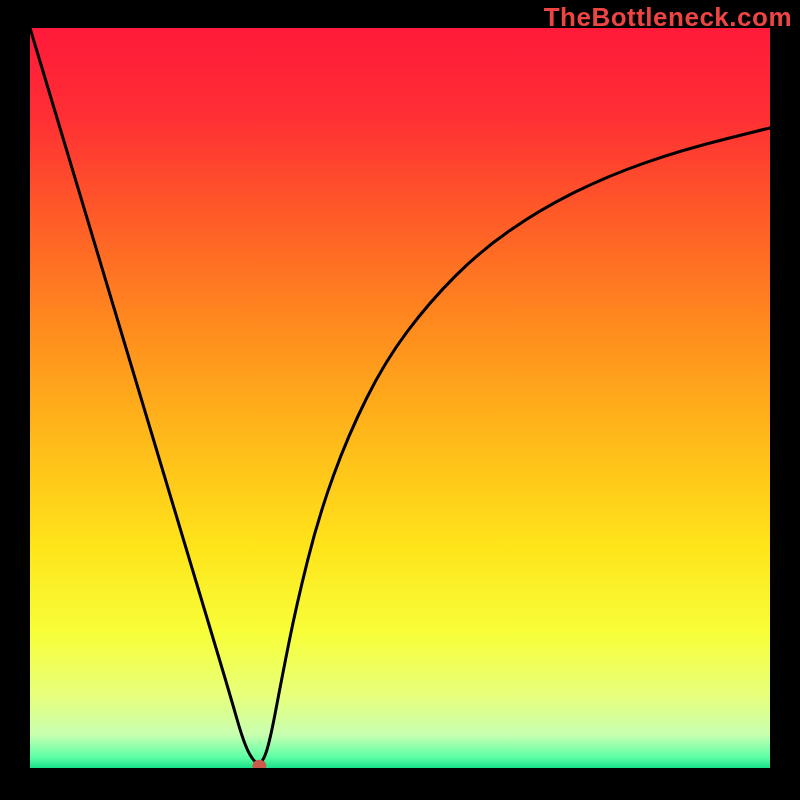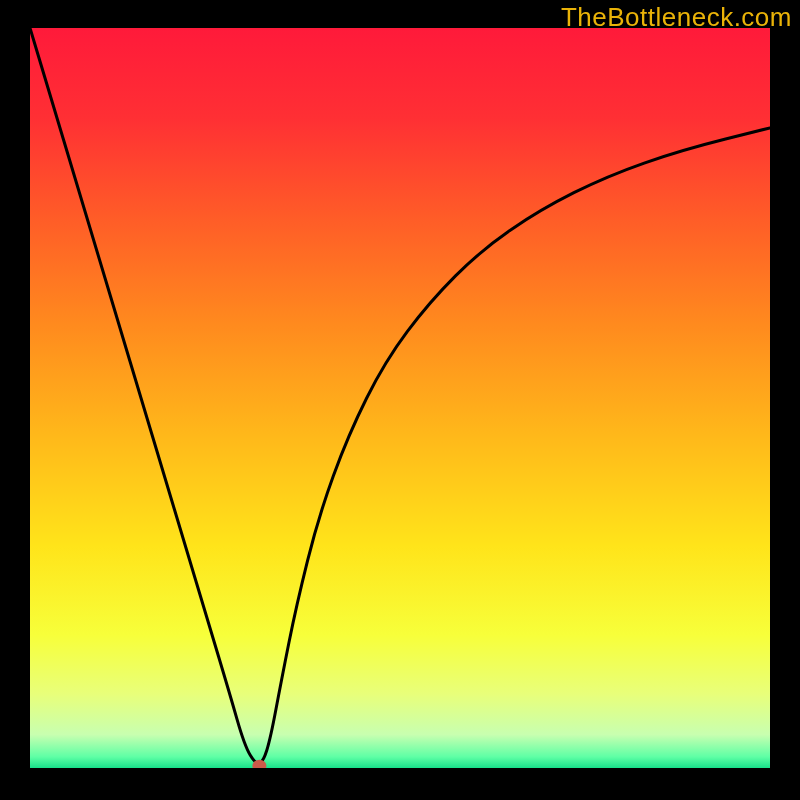--- a/index.html
+++ b/index.html
@@ -9,23 +9,23 @@
     height: 800px;
     background: #000;
     font-family: Arial, Helvetica, sans-serif;
     overflow: hidden;
     position: relative;
   }
   .watermark {
     position: absolute;
     top: 2px;
     right: 8px;
-    color: #eab308;
+    color: #ef4444;
     font-size: 26px;
-    font-weight: 400;
+    font-weight: 700;
     letter-spacing: 0.5px;
     z-index: 10;
   }
   .plot-outer {
     position: absolute;
     left: 30px;
     top: 28px;
     width: 740px;
     height: 740px;
     background: #000;

